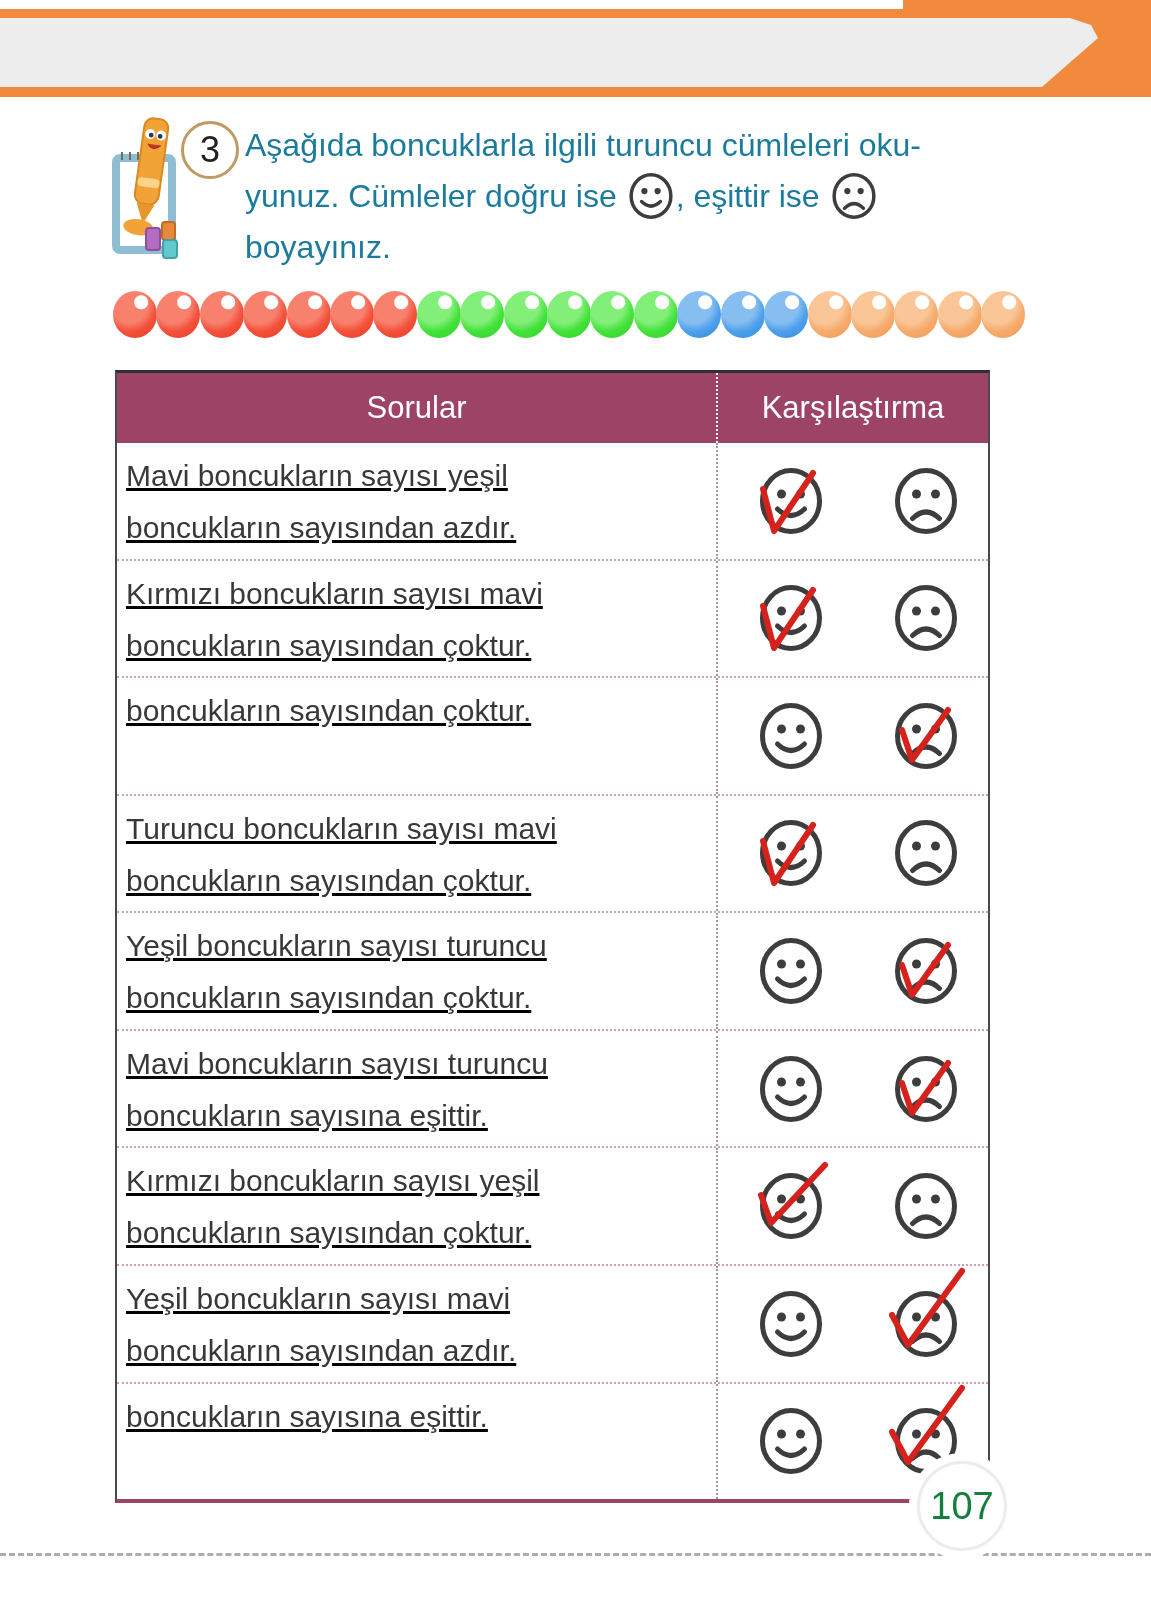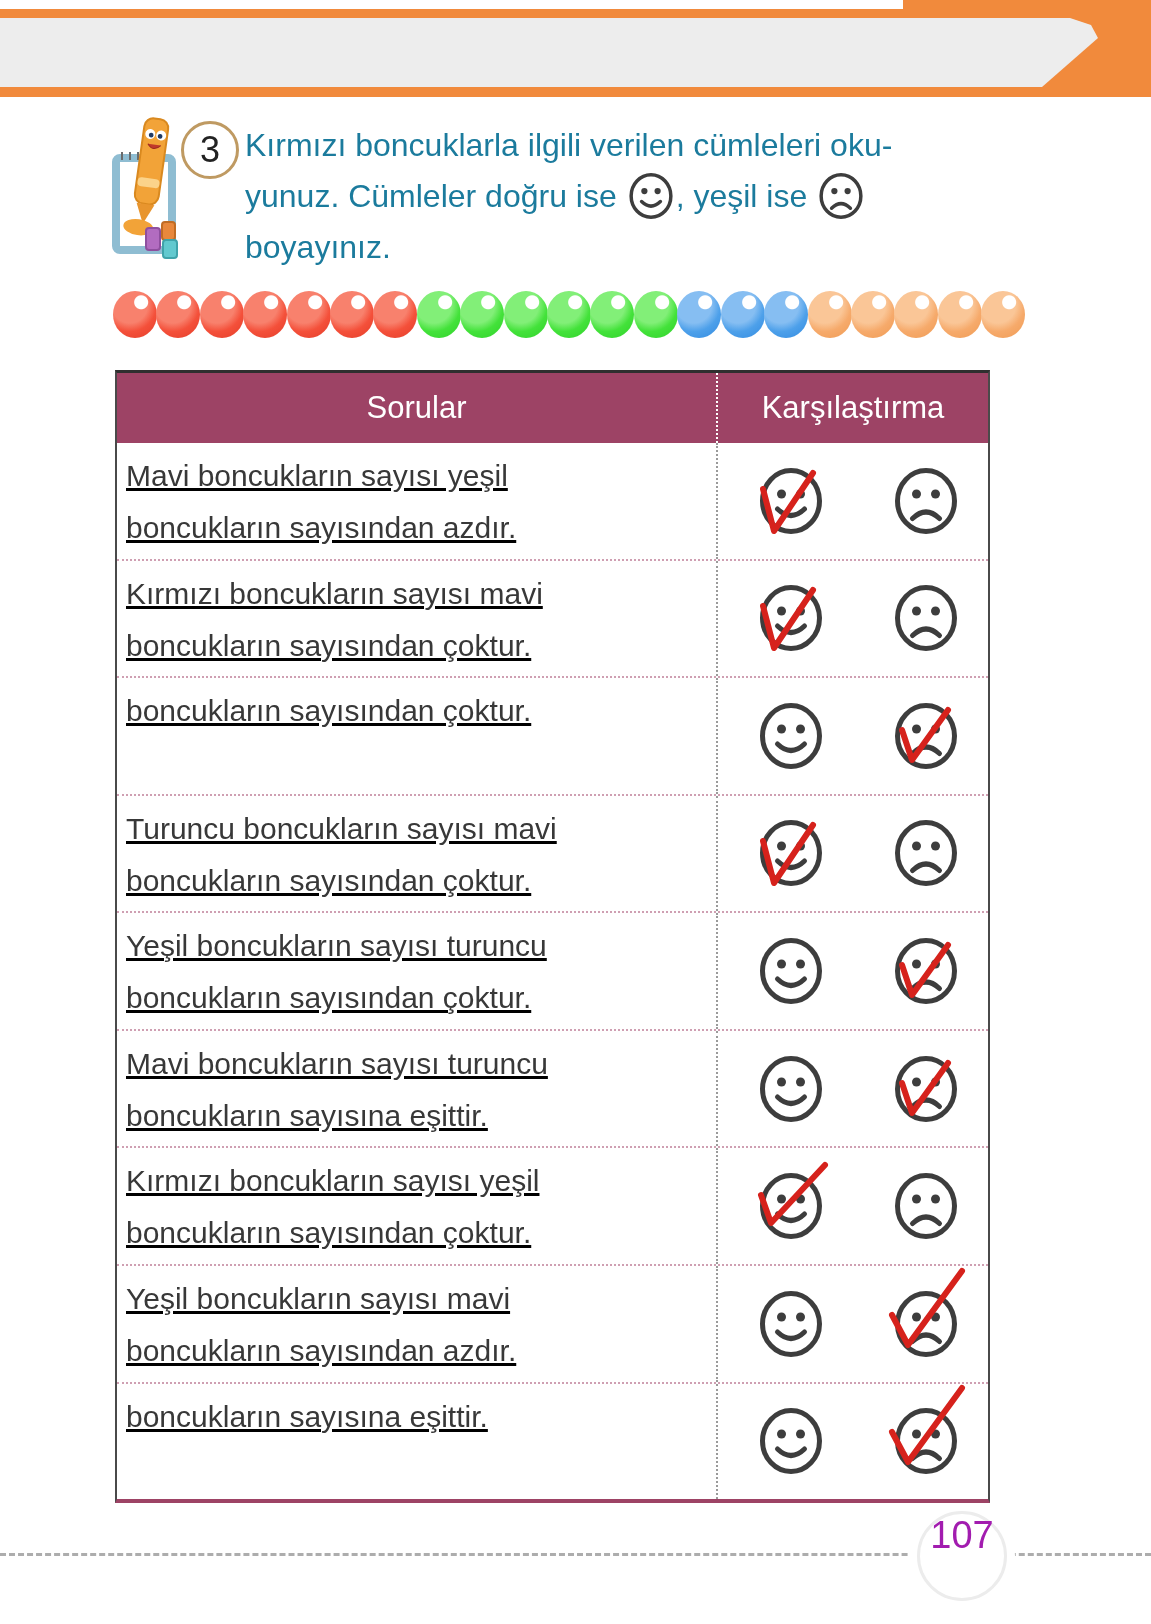--- a/index.html
+++ b/index.html
@@ -38,23 +38,23 @@
   .t-row{flex:1;display:flex;border-top:2px dotted #cf9fb2;box-sizing:border-box;}
   .t-row:first-child{border-top:none;}
   .t-q{width:601px;box-sizing:border-box;border-right:2px dotted #9a9a9a;padding:7px 0 0 9px;
        font-size:30px;line-height:52px;color:#383838;}
   .t-c{flex:1;display:flex;align-items:center;justify-content:center;gap:69px;padding-left:10px;}
   .facewrap{position:relative;width:66px;height:66px;display:inline-block;}
   .check{position:absolute;pointer-events:none;overflow:visible;}
 
   
   .dash-line{position:absolute;left:0;top:1553px;width:100%;border-top:3px dashed #adadad;}
-  .page-circle{position:absolute;left:917px;top:1511px;width:84px;height:84px;border-radius:50%;
+  .page-circle{position:absolute;left:917px;top:1461px;width:84px;height:84px;border-radius:50%;
                background:#fff;border:3px solid #ececec;box-shadow:0 0 0 8px #ffffff;
-               display:flex;justify-content:center;font-size:38px;color:#a21caf;}
+               display:flex;align-items:center;justify-content:center;font-size:38px;color:#15803d;}
 </style>
 </head>
 <body>
 
 <div id="page">
 
   <div class="band-orange"></div>
   <div class="band-corner"></div>
   <div class="band-gray"></div>
 
@@ -75,27 +75,27 @@
     <rect x="38" y="116" width="14" height="22" rx="3" fill="#b26cc0" stroke="#8e4f9e" stroke-width="2"></rect>
     <rect x="54" y="110" width="13" height="18" rx="3" fill="#e8883c" stroke="#c06c24" stroke-width="2"></rect>
     <rect x="55" y="128" width="14" height="18" rx="3" fill="#62c9cf" stroke="#3fa3aa" stroke-width="2"></rect>
   </svg>
 
   <div class="tasknum">
     <span>3</span>
   </div>
 
   <div class="instr">
-    <div class="iline">Kırmızı boncuklarla ilgili verilen cümleleri oku-</div>
+    <div class="iline">Aşağıda boncuklarla ilgili turuncu cümleleri oku-</div>
     <div class="iline"><span>yunuz. Cümleler doğru ise </span><span class="inline-face"><svg width="100%" height="100%" viewBox="0 0 66 66">
             <ellipse cx="33" cy="33" rx="28.5" ry="30.5" fill="none" stroke="#3d3d3d" stroke-width="5"></ellipse>
             <circle cx="23.5" cy="26" r="4.5" fill="#3d3d3d"></circle>
             <circle cx="42.5" cy="26" r="4.5" fill="#3d3d3d"></circle>
             <path d="M19.5 41 Q33 54 46.5 41" fill="none" stroke="#3d3d3d" stroke-width="5" stroke-linecap="round"></path>
-          </svg></span><span>, yeşil ise </span><span class="inline-face"><svg width="100%" height="100%" viewBox="0 0 66 66">
+          </svg></span><span>, eşittir ise </span><span class="inline-face"><svg width="100%" height="100%" viewBox="0 0 66 66">
             <ellipse cx="33" cy="33" rx="28.5" ry="30.5" fill="none" stroke="#3d3d3d" stroke-width="5"></ellipse>
             <circle cx="23.5" cy="26" r="4.5" fill="#3d3d3d"></circle>
             <circle cx="42.5" cy="26" r="4.5" fill="#3d3d3d"></circle>
             <path d="M19.5 50.5 Q33 37.5 46.5 50.5" fill="none" stroke="#3d3d3d" stroke-width="5" stroke-linecap="round"></path>
           </svg></span></div>
     <div class="iline">boyayınız.</div>
   </div>
 
   <div class="bead-row">
       <span class="bead" style="background: radial-gradient(circle at 64% 24%, rgb(255, 255, 255) 0px, rgb(255, 255, 255) 6.5px, rgba(255, 255, 255, 0) 7.5px), radial-gradient(circle at 38% 30%, rgb(248, 129, 109) 0px, rgb(248, 129, 109) 42%, rgb(244, 80, 58) 62%, rgb(226, 60, 40) 100%);"></span>

